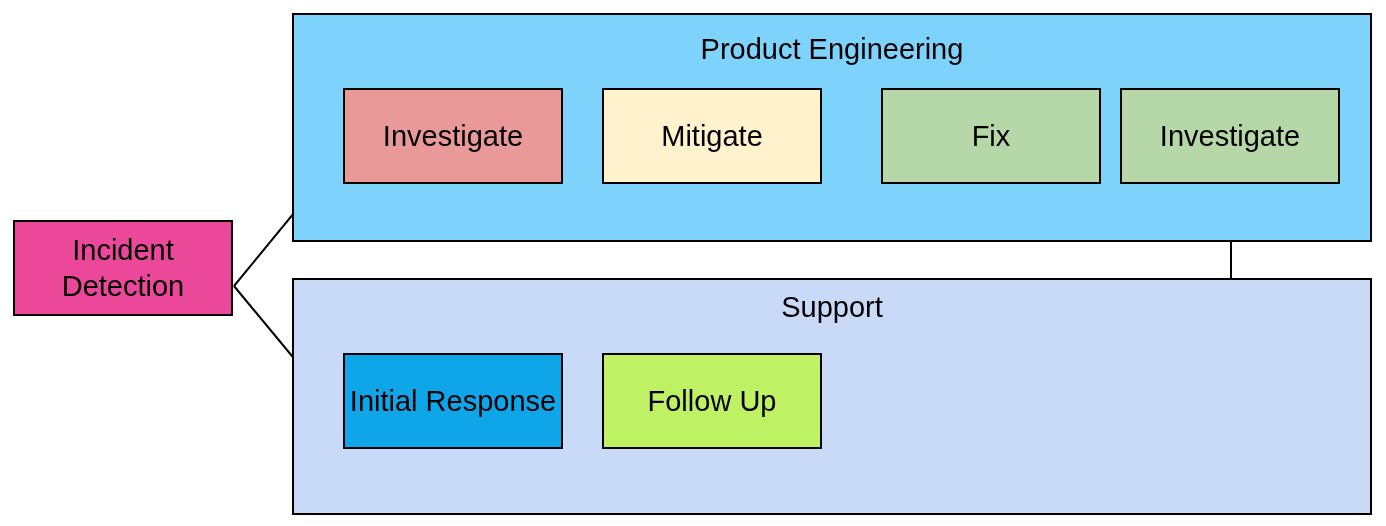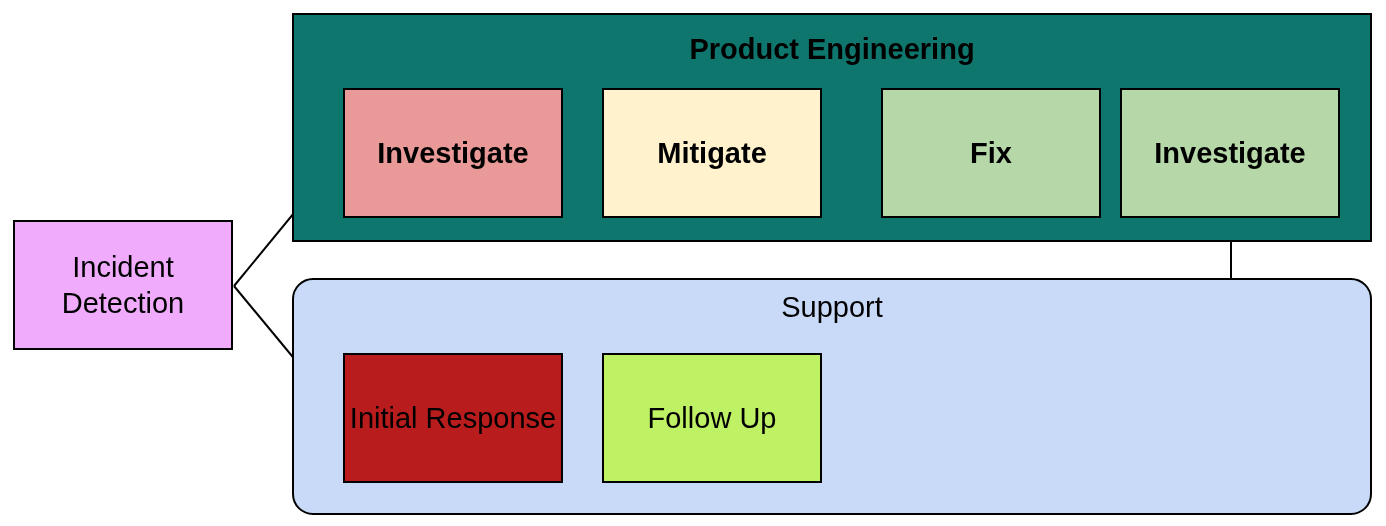--- a/index.html
+++ b/index.html
@@ -41,21 +41,21 @@
     position: absolute;
     border: 2px solid #000000;
     box-sizing: border-box;
     display: flex;
     align-items: center;
     justify-content: center;
     text-align: center;
     font-size: 29px;
     line-height: 36px;
     width: 220px;
-    height: 130px;
+    height: 96px;
   }
   .node-start { left: 13px; top: 220px; background: #ea9999; }
   .step { top: 73px; }
   .col1 { left: 49px;  }
   .col2 { left: 308px; }
   .col3 { left: 587px; }
   .col4 { left: 826px; }
 </style>
 </head>
 <body>
@@ -72,43 +72,43 @@
     <line x1="234" y1="286" x2="340" y2="414" marker-end="url(#ah)"></line>
     <line x1="564" y1="153" x2="599" y2="153" marker-end="url(#ah)"></line>
     <line x1="823" y1="153" x2="858" y2="153" marker-end="url(#ah)"></line>
     <line x1="1082" y1="153" x2="1117" y2="153" marker-end="url(#ah)"></line>
     <line x1="1231" y1="219" x2="1231" y2="349" marker-end="url(#ah)"></line>
     <line x1="564" y1="417" x2="599" y2="417" marker-end="url(#ah)"></line>
     <line x1="823" y1="417" x2="858" y2="417" marker-end="url(#ah)"></line>
     <line x1="1082" y1="417" x2="1117" y2="417" marker-end="url(#ah)"></line>
   </svg>
 
-  <div class="node node-start" style="background-color: #f0abfc; text-align: center;">
+  <div class="node node-start" style="background-color: #ec4899; text-align: center;">
     <span>Incident Detection</span>
   </div>
 
-  <section class="lane lane-pe" style="background-color: #0f766e; font-weight: bold;">
+  <section class="lane lane-pe" style="background-color: #7dd3fc;">
     <div class="lane-title title-pe">Product Engineering</div>
     <div class="step col1" style="background-color: rgb(234, 153, 153);">
       <span>Investigate</span>
     </div>
     <div class="step col2" style="background-color: rgb(255, 242, 204);">
       <span>Mitigate</span>
     </div>
     <div class="step col3" style="background-color: rgb(182, 215, 168);">
       <span>Fix</span>
     </div>
     <div class="step col4" style="background-color: rgb(182, 215, 168);">
       <span>Investigate</span>
     </div>
   </section>
 
-  <section class="lane lane-support" style="background-color: rgb(201, 218, 248); border-radius: 21px;">
+  <section class="lane lane-support" style="background-color: rgb(201, 218, 248);">
     <div class="lane-title title-support">Support</div>
-    <div class="step col1" style="background-color: #b91c1c;">
+    <div class="step col1" style="background-color: #0ea5e9;">
       <span>Initial Response</span>
     </div>
     <div class="step col2" style="background-color: #bef264;">
       <span>Follow Up</span>
     </div>
   </section>
 
 </div>
 
 </body></html>

